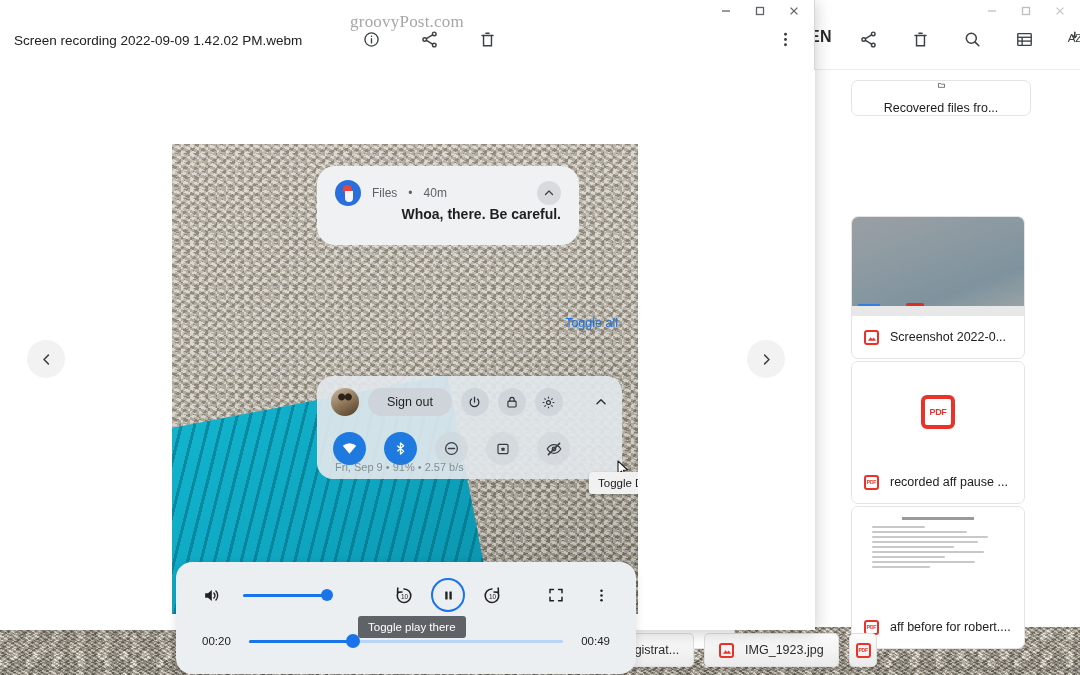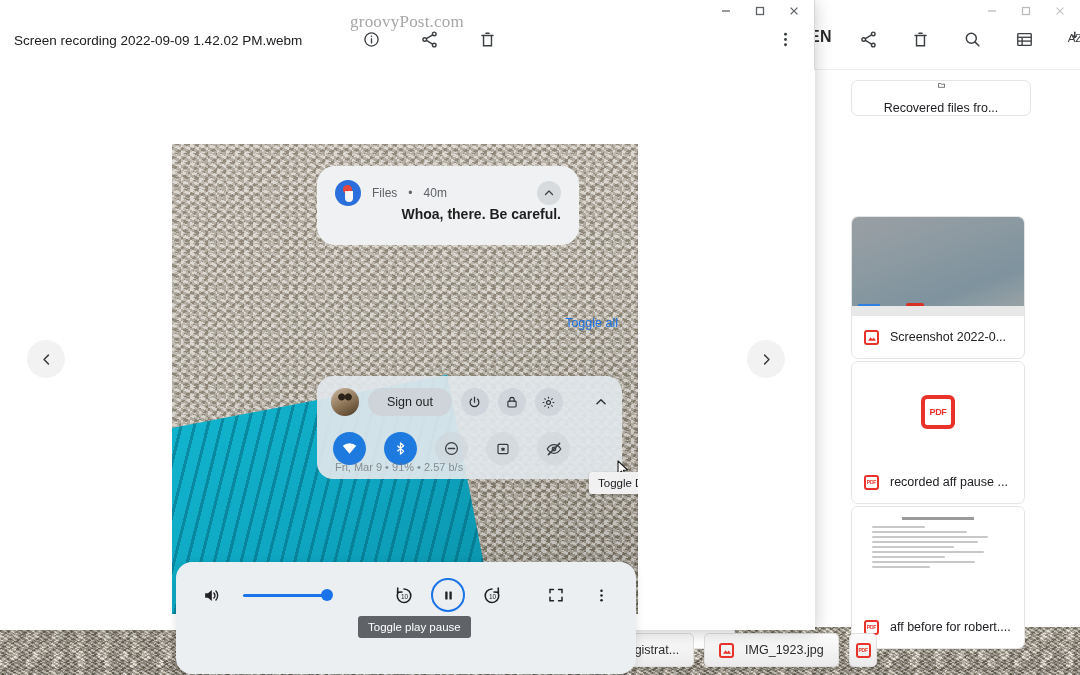--- a/index.html
+++ b/index.html
@@ -622,21 +622,21 @@
             </span>
             <span class="qs-toggle qs-off">
               <svg width="18" height="18" viewBox="0 0 24 24" fill="none" stroke="#3a3d40" stroke-width="1.7" stroke-linecap="round">
                   <path d="M3 12s3.6-5.8 9-5.8 9 5.8 9 5.8-3.6 5.8-9 5.8S3 12 3 12z"></path>
                   <circle cx="12" cy="12" r="2.4"></circle>
                   <line x1="4.5" y1="19.5" x2="19.5" y2="4.5" stroke-width="2"></line>
                 </svg>
             </span>
           </div>
 
-          <div class="qs-footer">Fri, Mar 9  •  91%  •  2.57 b/s</div>
+          <div class="qs-footer">Fri, Sep 9  •  91%  •  2.57 b/s</div>
 
           <span class="cursor">
             <svg width="12" height="17" viewBox="0 0 12 17">
                 <path d="M1 1 1 14.2 4.4 11.1 6.6 15.8 8.6 14.9 6.4 10.3 10.6 10z" fill="#fff" stroke="#1b1b1b" stroke-width="1.1" stroke-linejoin="round"></path>
               </svg>
           </span>
 
           <div class="tooltip-dnd">Toggle Do not disturb. Do not disturb is off.</div>
         </div>
 
@@ -686,20 +686,28 @@
           </span>
           <span class="p-icon" style="margin-left:28px; margin-right:26px;">
             <svg width="17" height="17" viewBox="0 0 24 24" fill="#202124">
                 <circle cx="12" cy="5.3" r="1.8"></circle>
                 <circle cx="12" cy="12" r="1.8"></circle>
                 <circle cx="12" cy="18.7" r="1.8"></circle>
               </svg>
           </span>
         </div>
 
-
-        <div class="tooltip-play">Toggle play pause</div>
+        <div class="player-row2">
+          <span class="time" style="margin-left:26px;">00:20</span>
+          <span class="seek" style="margin:0 18px;">
+            <span class="seek-fill" style="width: 33%;"></span>
+            <span class="seek-knob" style="left: 33%;"></span>
+          </span>
+          <span class="time" style="margin-right:26px;">00:49</span>
+        </div>
+
+        <div class="tooltip-play">Toggle play there</div>
       </div>
 
     </div>
   </div>
 
 </div>
 
 </body></html>

